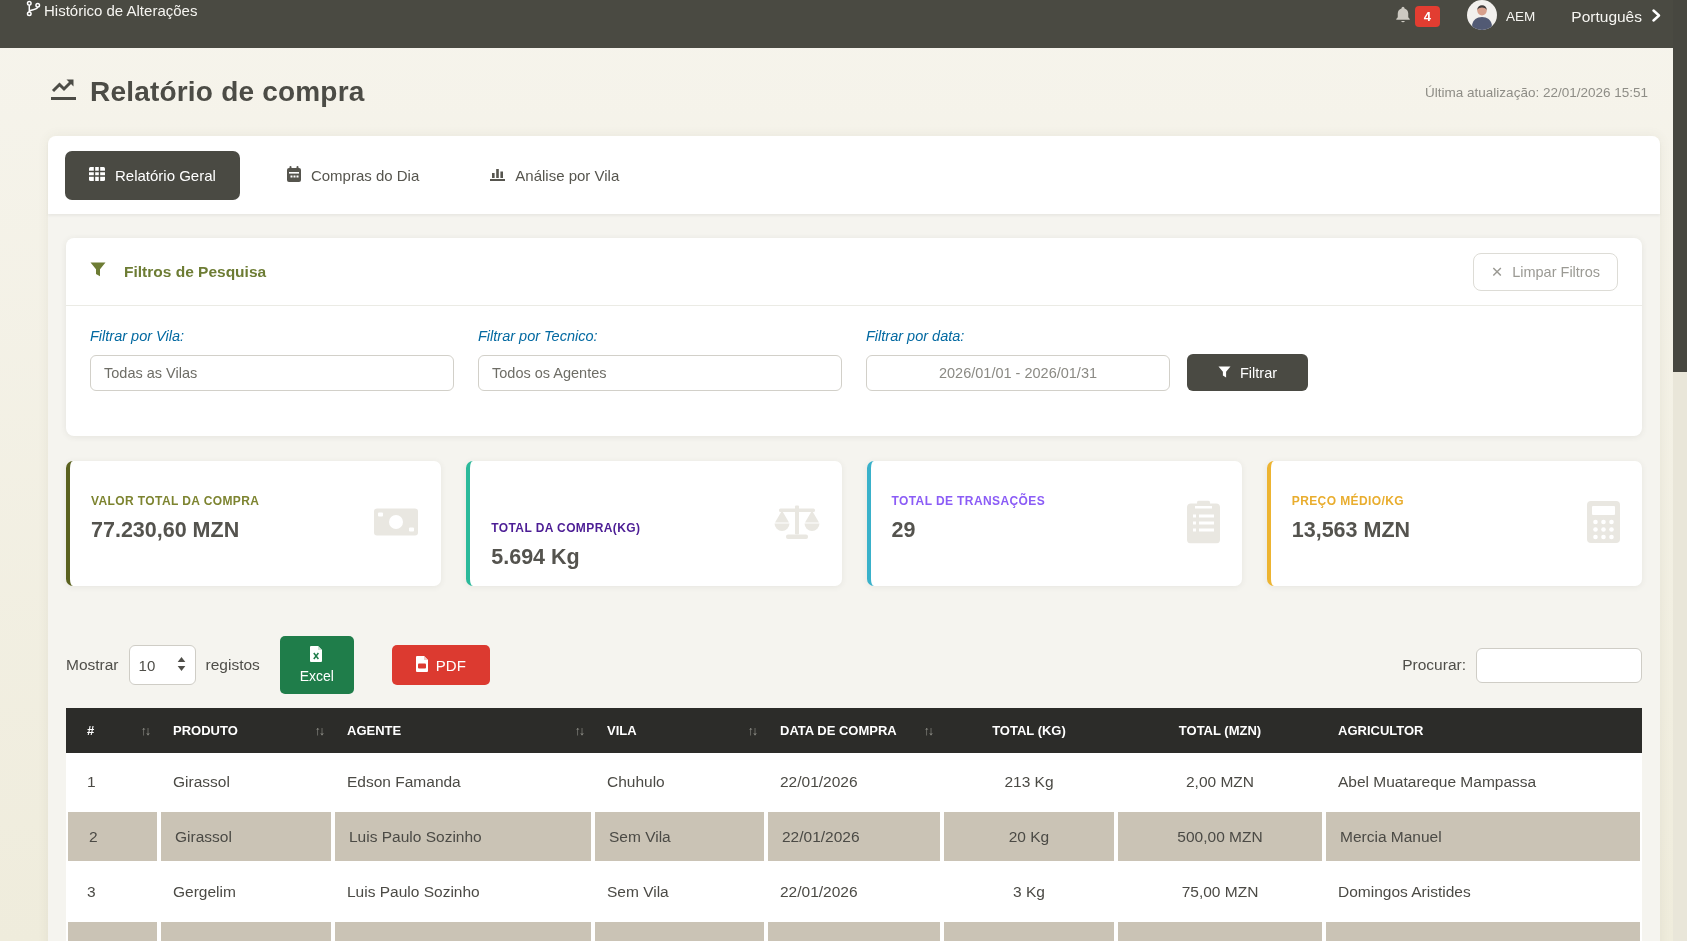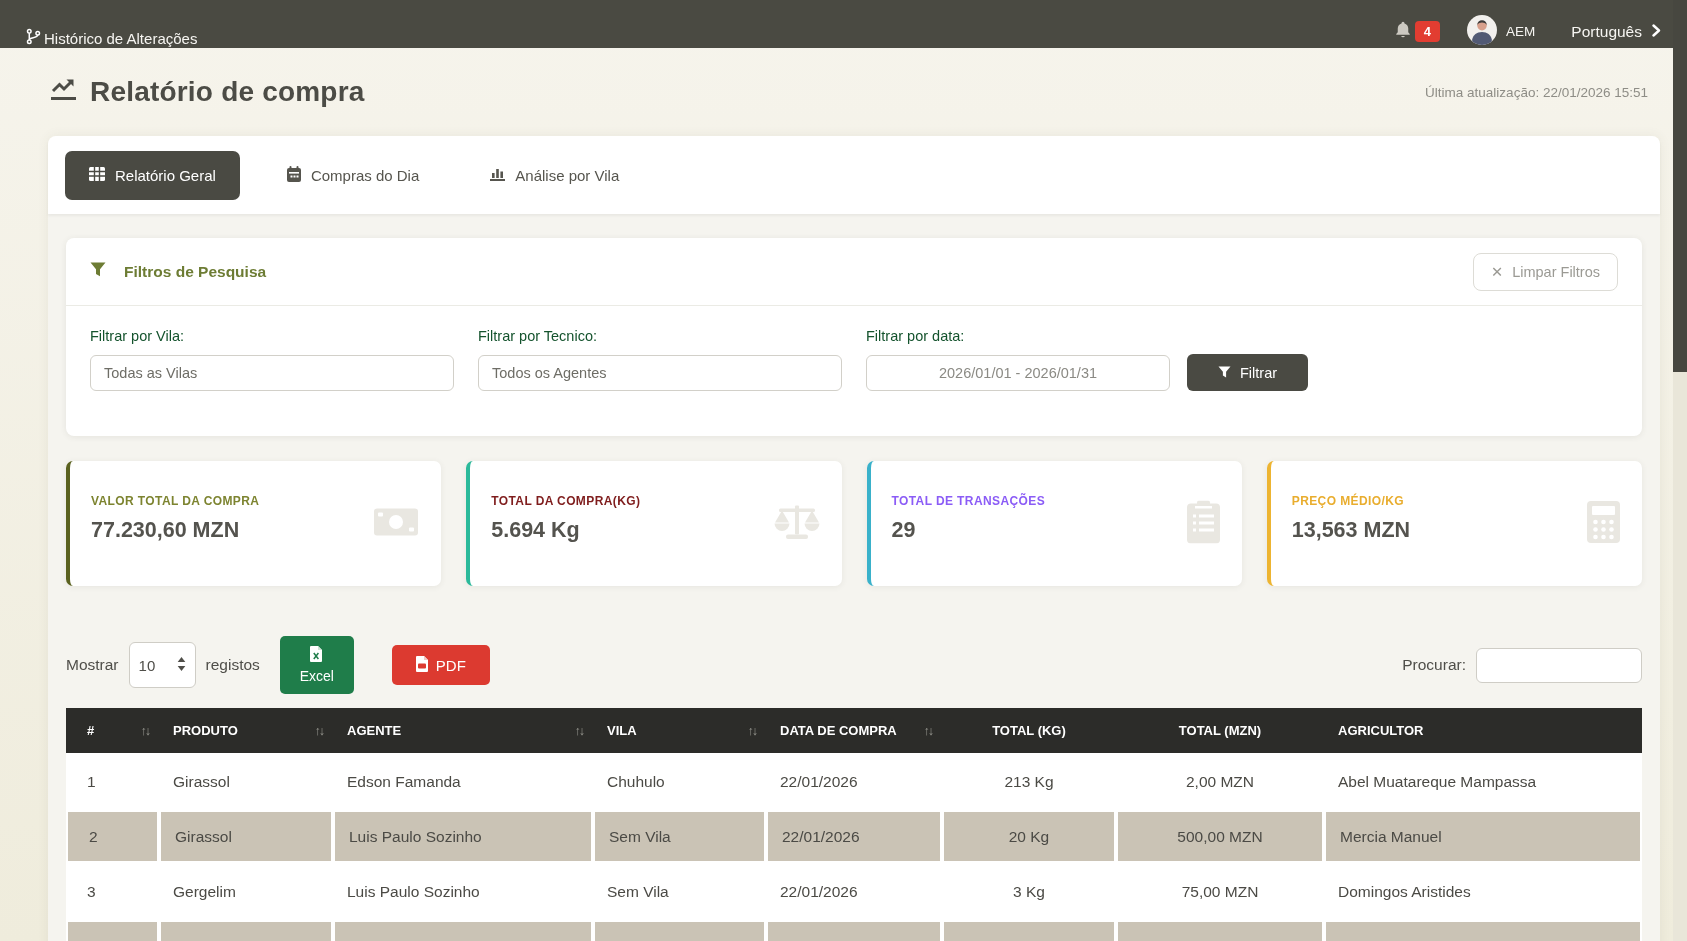--- a/index.html
+++ b/index.html
@@ -1,19 +1,19 @@
 <!DOCTYPE html>
 <html><head>
 <meta charset="utf-8">
 <style>
 * { margin:0; padding:0; box-sizing:border-box; }
 html,body { width:1687px; height:941px; overflow:hidden; }
 body { font-family:"Liberation Sans",sans-serif; background:linear-gradient(180deg,#f6f4ec 0%,#efecdc 100%); position:relative; }
 
-.navbar { height:48px; background:#4a4a42; display:flex; align-items:flex-end; padding:0 26px; color:#f6f5f1; position:relative; z-index:3; }
+.navbar { height:48px; background:#4a4a42; display:flex; align-items:flex-start; padding:0 26px; color:#f6f5f1; position:relative; z-index:3; }
 .brand { display:flex; align-items:center; gap:3px; font-size:15px; }
 .nav-right { margin-left:auto; display:flex; align-items:center; }
 .notif { display:flex; align-items:center; }
 .badge { background:#e23d31; color:#fff; font-size:13px; font-weight:bold; padding:3px 9px; border-radius:4px; margin-left:3px; }
 .user { display:flex; align-items:center; gap:9px; margin-left:27px; font-size:13.5px; }
 .lang { display:flex; align-items:center; gap:9px; margin-left:36px; font-size:15.5px; }
 
 .page-head { height:88px; display:flex; align-items:center; justify-content:space-between; padding:0 39px 0 50px; }
 .page-title { display:flex; align-items:center; gap:13px; font-size:28px; font-weight:bold; color:#4c4c46; letter-spacing:.2px; }
 .last-update { font-size:13.5px; color:#8e8d86; }
@@ -23,37 +23,37 @@
 .tab { display:flex; align-items:center; gap:10px; font-size:15px; color:#56554e; padding:16px 24px; cursor:pointer; }
 .tab.active { background:#4a4a43; color:#fff; border-radius:7px; }
 .content { background:#f5f4ef; padding:24px 18px 0; border-radius:0 0 8px 8px; min-height:721px; }
 
 .filter-card { background:#fff; border-radius:8px; box-shadow:0 1px 6px rgba(70,70,55,.09); margin-bottom:25px; }
 .filter-head { display:flex; align-items:center; padding:0 24px; height:68px; border-bottom:1px solid #ebebe5; }
 .filter-title { font-size:15.5px; font-weight:bold; color:#6d7c34; margin-left:18px; }
 .clear-btn { margin-left:auto; display:flex; align-items:center; gap:9px; border:1px solid #dddcd6; border-radius:8px; background:#fff; color:#9b9a94; font-size:14.5px; padding:10px 17px; font-family:inherit; }
 .filter-body { display:flex; align-items:flex-end; padding:22px 24px 45px; }
 .field { margin-right:24px; }
-.field label { display:block; font-size:14.5px; color:#14532d; margin-bottom:11px; }
+.field label { display:block; font-size:14.5px; color:#0369a1; margin-bottom:11px;font-style:italic; }
 .inp { height:36px; border:1px solid #d2d0c9; border-radius:6px; padding:0 13px; font-size:14.5px; color:#6e6d66; background:#fff; font-family:inherit; display:block; }
 .w1 { width:364px; } .w2 { width:364px; } .w3 { width:304px; text-align:center; color:#8b8a84; }
 .filtrar-btn { height:37px; margin-left:17px; background:#4a4a43; color:#fff; border:none; border-radius:6px; font-size:14.5px; display:flex; align-items:center; gap:9px; padding:0 31px; font-family:inherit; }
 
 .stats { display:grid; grid-template-columns:repeat(4,1fr); gap:25px; }
 .stat { position:relative; background:#fff; border-radius:7px; height:125px; box-shadow:0 1px 6px rgba(70,70,55,.08); padding:33px 22px 0 21px; }
 .stat.s1 { border-left:4px solid #5a611f; } .stat.s1 .lbl { color:#7d8430; }
-.stat.s2 { border-left:4px solid #2bb99a; } .stat.s2 .lbl { color:#7f1d1d; }
+.stat.s2 { border-left:4px solid #2bb99a; } .stat.s2 .lbl { color:#4c1d95;margin-top:27px; }
 .stat.s3 { border-left:4px solid #39b1ca; } .stat.s3 .lbl { color:#8b5cf6; }
 .stat.s4 { border-left:4px solid #edb431; } .stat.s4 .lbl { color:#e9ad2e; }
 .stat .lbl { font-size:12px; font-weight:bold; letter-spacing:.4px; }
 .stat .val { font-size:21.5px; font-weight:bold; color:#54534e; margin-top:10px; }
 .stat .icon { position:absolute; right:22px; top:50%; transform:translateY(-50%); }
 
 .controls { display:flex; align-items:center; margin-top:50px; font-size:15.5px; color:#4f4e49; }
-.select { width:67px; height:46px; border:1px solid #cfcdc6; border-radius:6px; margin:0 10px; display:flex; align-items:center; justify-content:space-between; padding:0 9px; background:#fff; font-size:15px; }
+.select { width:67px; height:40px; border:1px solid #cfcdc6; border-radius:6px; margin:0 10px; display:flex; align-items:center; justify-content:space-between; padding:0 9px; background:#fff; font-size:15px; }
 .registos { margin-right:20px; }
 .btn-excel { width:74px; height:58px; background:#1f7d4a; border:none; border-radius:5px; color:#fff; display:flex; flex-direction:column; align-items:center; justify-content:center; gap:3px; font-size:14px; margin-right:38px; font-family:inherit; }
 .btn-pdf { height:40px; padding:0 24px; background:#dc3a30; border:none; border-radius:5px; color:#fff; display:flex; align-items:center; gap:7px; font-size:15px; font-family:inherit; }
 .spacer { flex:1; }
 .lbl-search { margin-right:10px; }
 .search-input { width:166px; height:35px; border:1px solid #cfcdc6; border-radius:6px; background:#fff; font-family:inherit; font-size:15px; padding:0 10px; color:#4f4e49; }
 
 table { margin-top:14px; width:100%; border-collapse:separate; border-spacing:0; table-layout:fixed; }
 col.c0{width:93px;} col.c1{width:174px;} col.c2{width:260px;} col.c3{width:173px;} col.c4{width:176px;} col.c5{width:174px;} col.c6{width:208px;}
 th { background:#2c2c29; color:#fff; font-size:13px; font-weight:bold; text-align:left; padding:0 14px; height:45px; position:relative; vertical-align:middle; }

